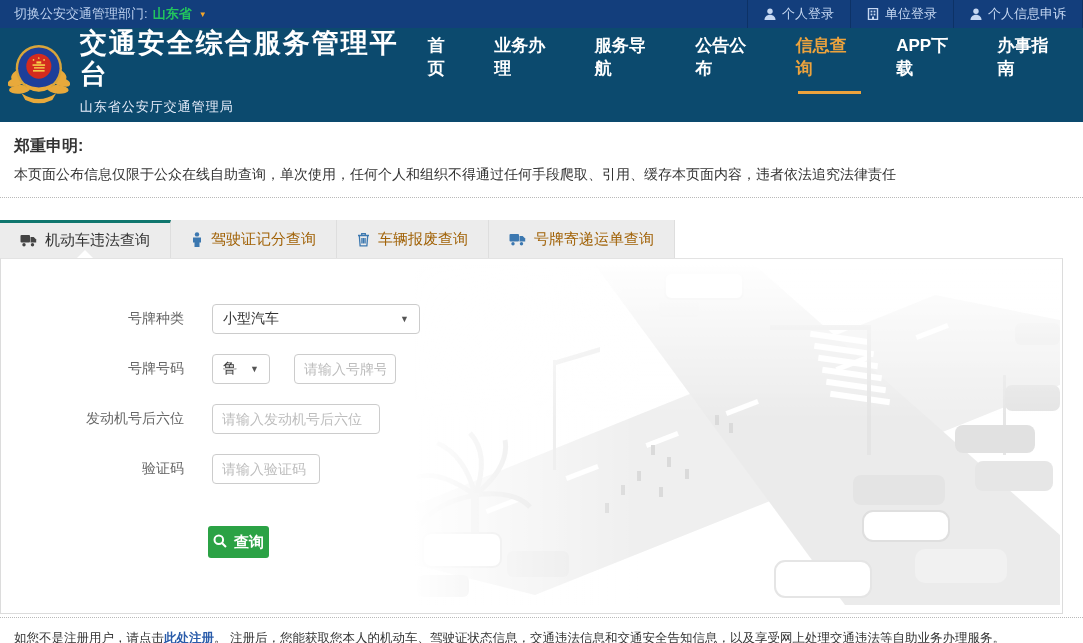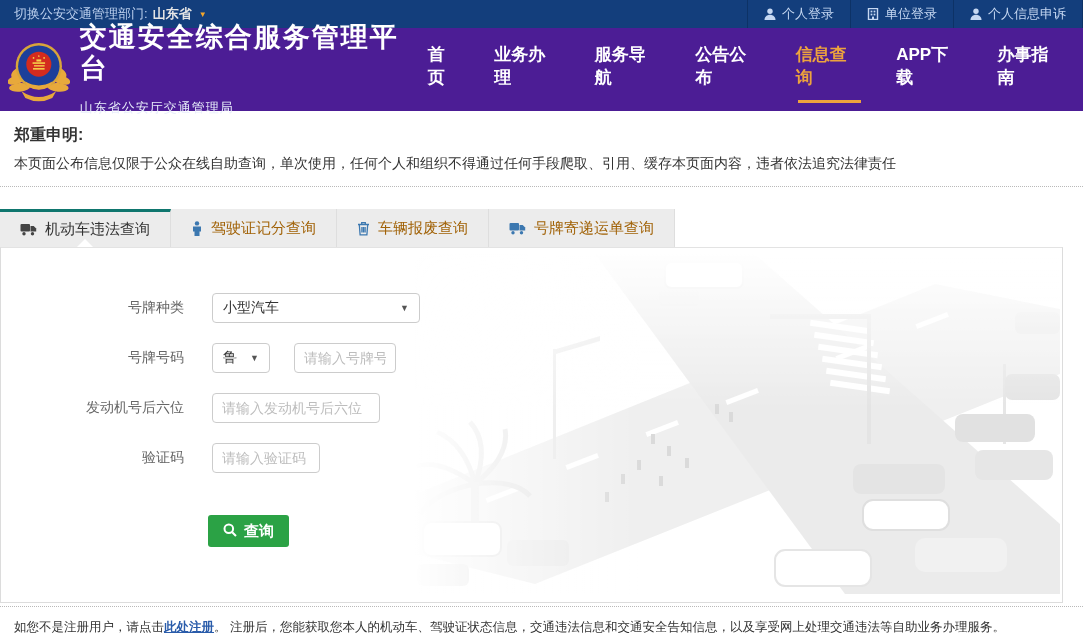--- a/index.html
+++ b/index.html
@@ -2,33 +2,33 @@
 <html><head>
 <meta charset="utf-8">
 <style>
   * { margin:0; padding:0; box-sizing:border-box; }
   html,body { width:1083px; height:643px; background:#fff; overflow:hidden;
     font-family:"Liberation Sans","DejaVu Sans",sans-serif; }
 
   
   .topbar { height:28px; background:#133e7c; display:flex; align-items:center; color:#bcd0ee; font-size:13px; }
   .topbar-left { display:flex; align-items:center; gap:5px; padding-left:14px; cursor:pointer; }
-  .topbar-region { color:#e5e5e5; font-weight:bold; }
+  .topbar-region { color:#22c55e; font-weight:bold; }
   .topbar-caret { color:#f5a62a; font-size:8px; margin-left:2px; }
   .topbar-right { margin-left:auto; display:flex; height:100%; }
   .topbar-link { display:flex; align-items:center; gap:6px; padding:0 16px; border-left:1px solid #0d3266; cursor:pointer; color:#c6d8f2; }
   .topbar-link:last-child { border-right:1px solid #0d3266; }
   .topbar-link svg { display:block; }
 
   
-  .header { height:83px; background:#4c1d95; display:flex; align-items:center; }
+  .header { height:94px; background:#0c4a6e; display:flex; align-items:flex-start; }
   .brand { display:flex; align-items:center; gap:10px; padding-left:8px; }
   .logo { width:62px; height:66px; }
   .brand-title { color:#fff; font-size:27px; font-weight:bold; letter-spacing:2px; line-height:1.15; }
-  .brand-sub { color:#e8eefb; font-size:13px; margin-top:15px; letter-spacing:1px; }
+  .brand-sub { color:#e8eefb; font-size:13px; margin-top:8px; letter-spacing:1px; }
   .nav { margin-left:auto; display:flex; gap:29px; padding-right:16px; }
   .nav-item { color:#fff; font-size:17px; font-weight:bold; position:relative; cursor:pointer; padding:6px 2px 14px; }
   .nav-item.active { color:#eda33d; }
   .nav-item.active::after { content:""; position:absolute; left:4px; right:4px; bottom:0; height:3px; background:#eda33d; }
 
   
   .statement { padding:14px 14px 13px; border-bottom:1px dotted #b9b9b9; }
   .statement-title { font-size:16px; font-weight:bold; color:#333; margin-bottom:9px; }
   .statement-body { font-size:14px; color:#333; }
 
@@ -51,21 +51,21 @@
                align-items:center; padding:0 10px; font-size:14px; color:#333; cursor:pointer; }
   .selectbox .caret { margin-left:auto; font-size:9px; color:#555; padding-left:8px; }
   .sel-wide { width:208px;text-align:center; }
   .sel-prov { width:58px; }
   .ipt { height:30px; border:1px solid #ccc; border-radius:4px; padding:0 9px; font-size:14px; color:#333; outline:none; background:#fff; }
   .ipt::placeholder { color:#bdbdbd; }
   .ipt-plate { width:102px; margin-left:8px; }
   .ipt-engine { width:168px; }
   .ipt-captcha { width:108px; }
   .btn-row { margin-top:42px; padding-left:207px; }
-  .btn-query { display:inline-flex; align-items:center; gap:7px; height:32px; padding:0 15px;
+  .btn-query { display:inline-flex; align-items:center; gap:7px; height:32px; padding:0 5px;
                background:#2ba245; border:none; border-radius:3px; color:#fff; font-size:15px;
                font-weight:bold; cursor:pointer; font-family:inherit; }
 
   
   .footer { border-top:1px dotted #b9b9b9; margin-top:3px; padding:12px 14px; font-size:12.5px; color:#333; white-space:nowrap; }
   .footer a { color:#2a5caa; font-weight:bold; text-decoration:underline; cursor:pointer; }
 </style>
 </head>
 <body>
 

